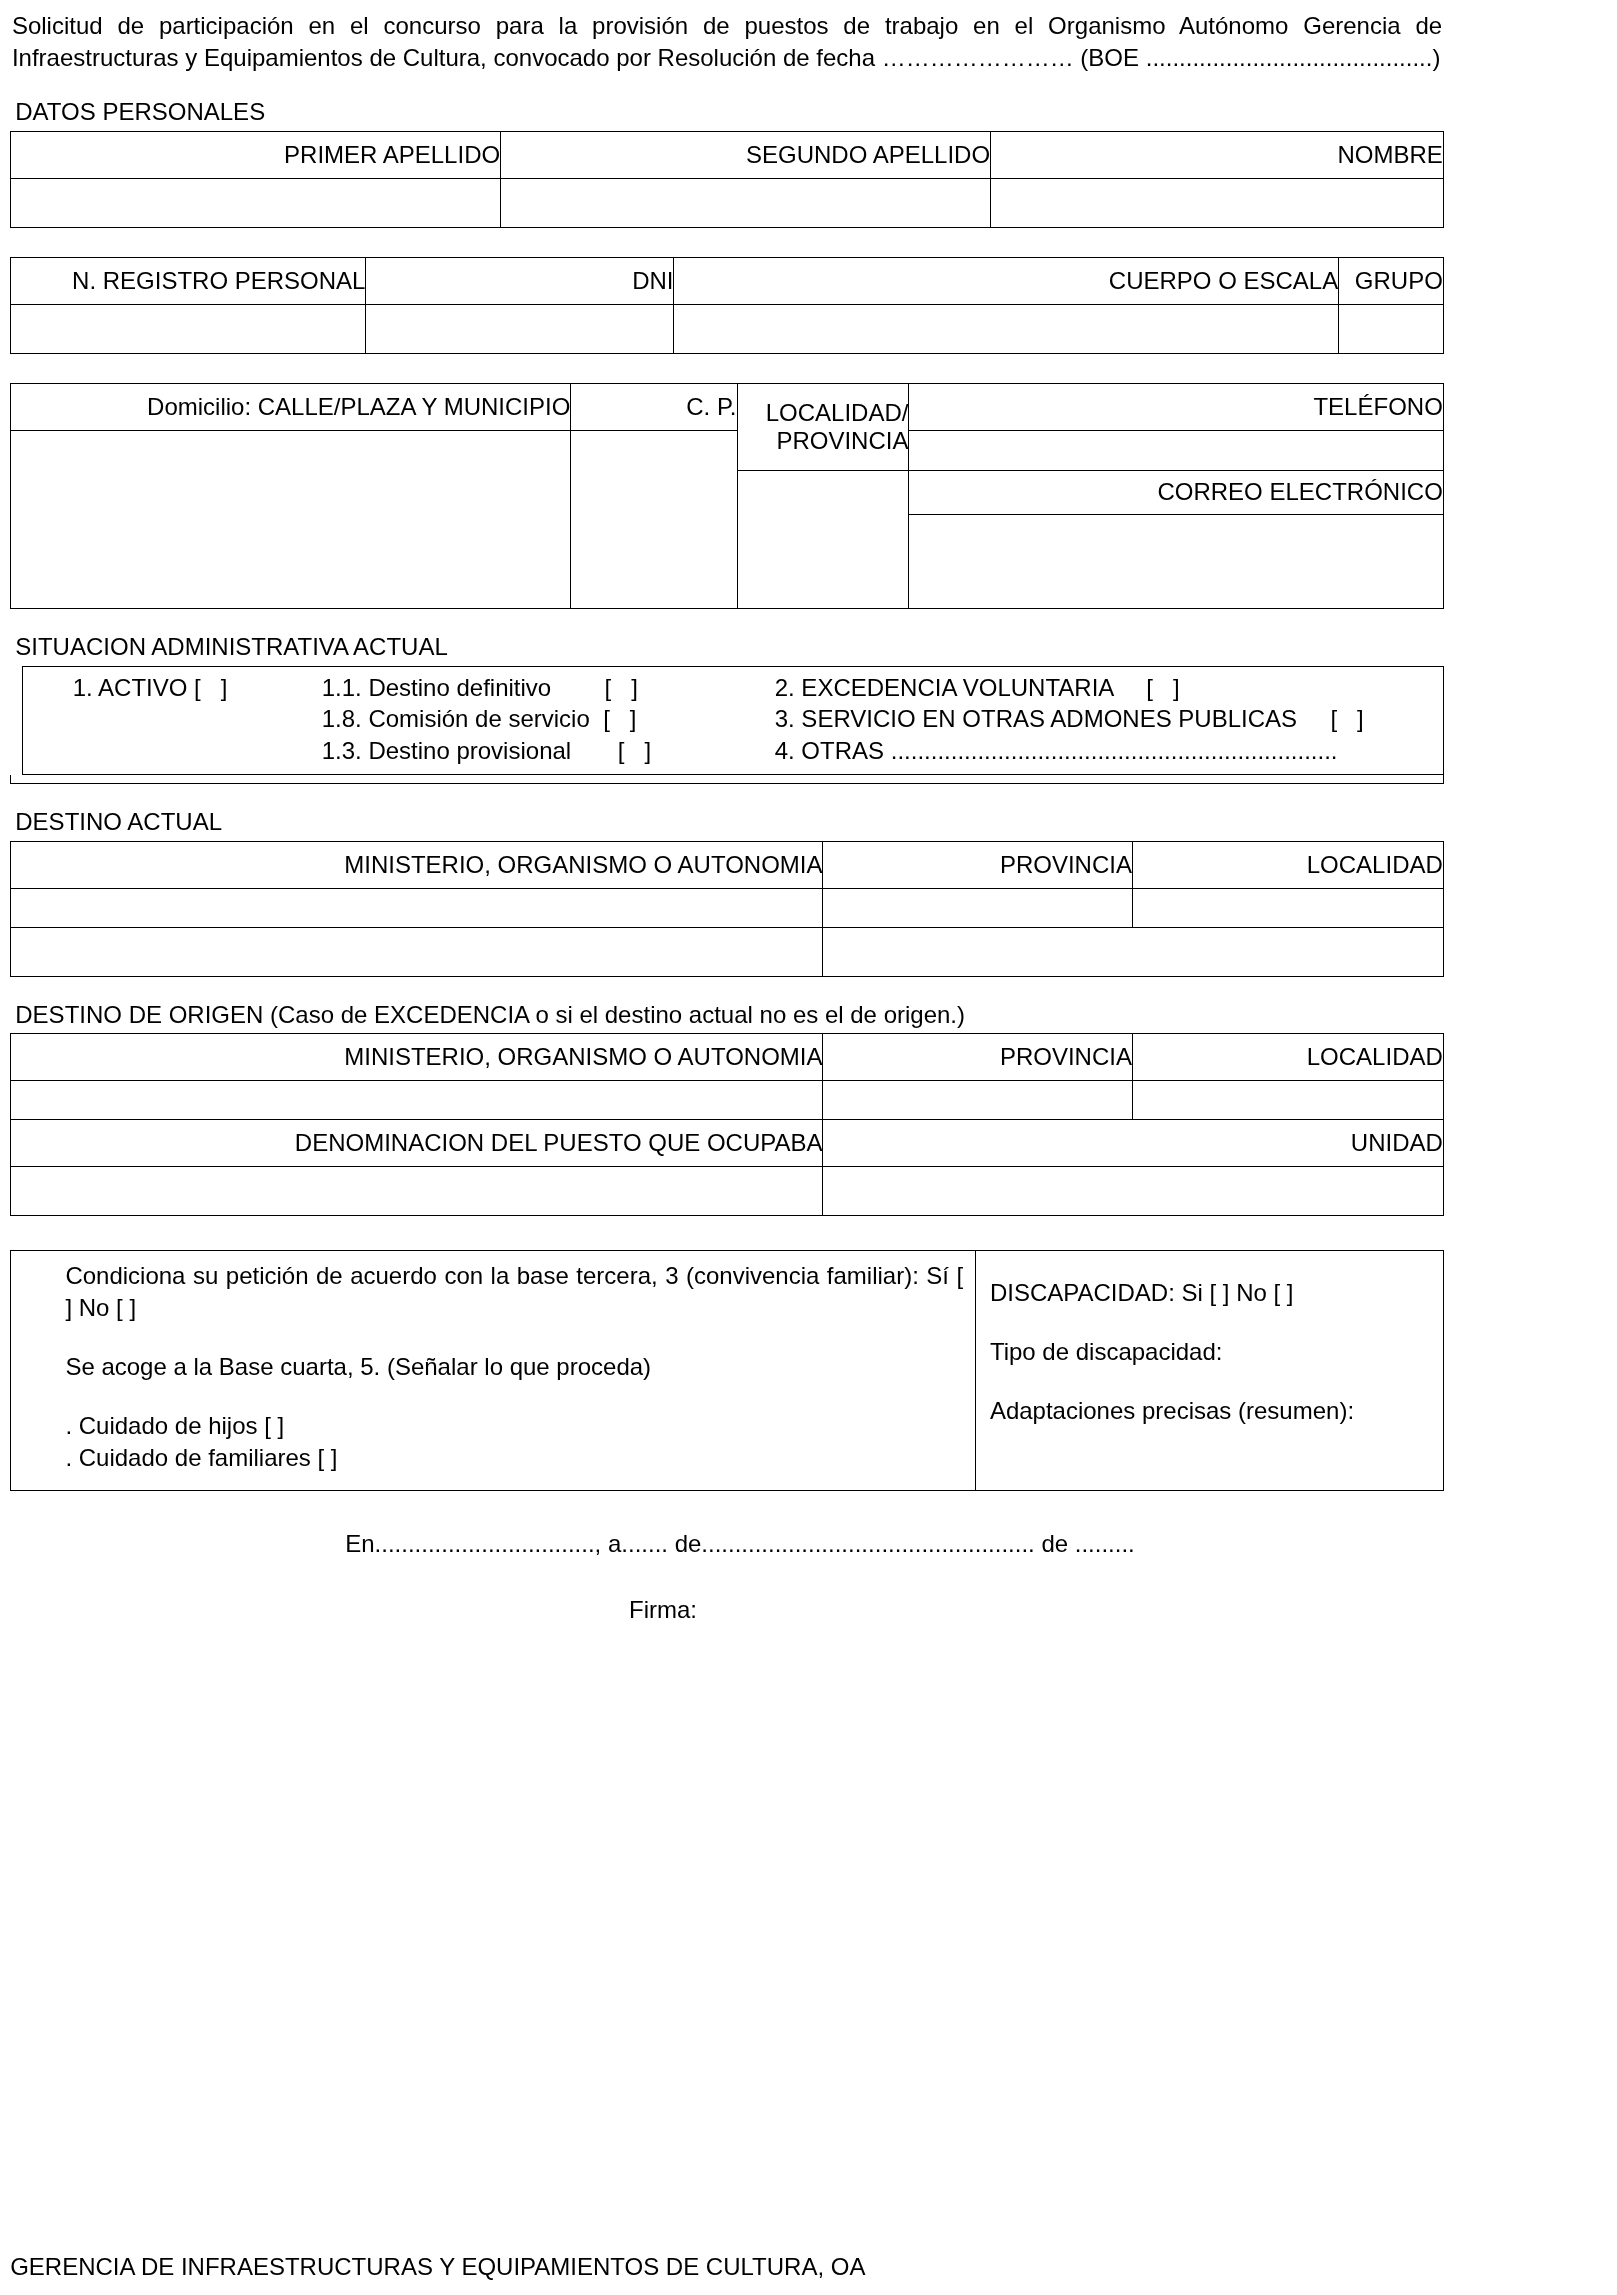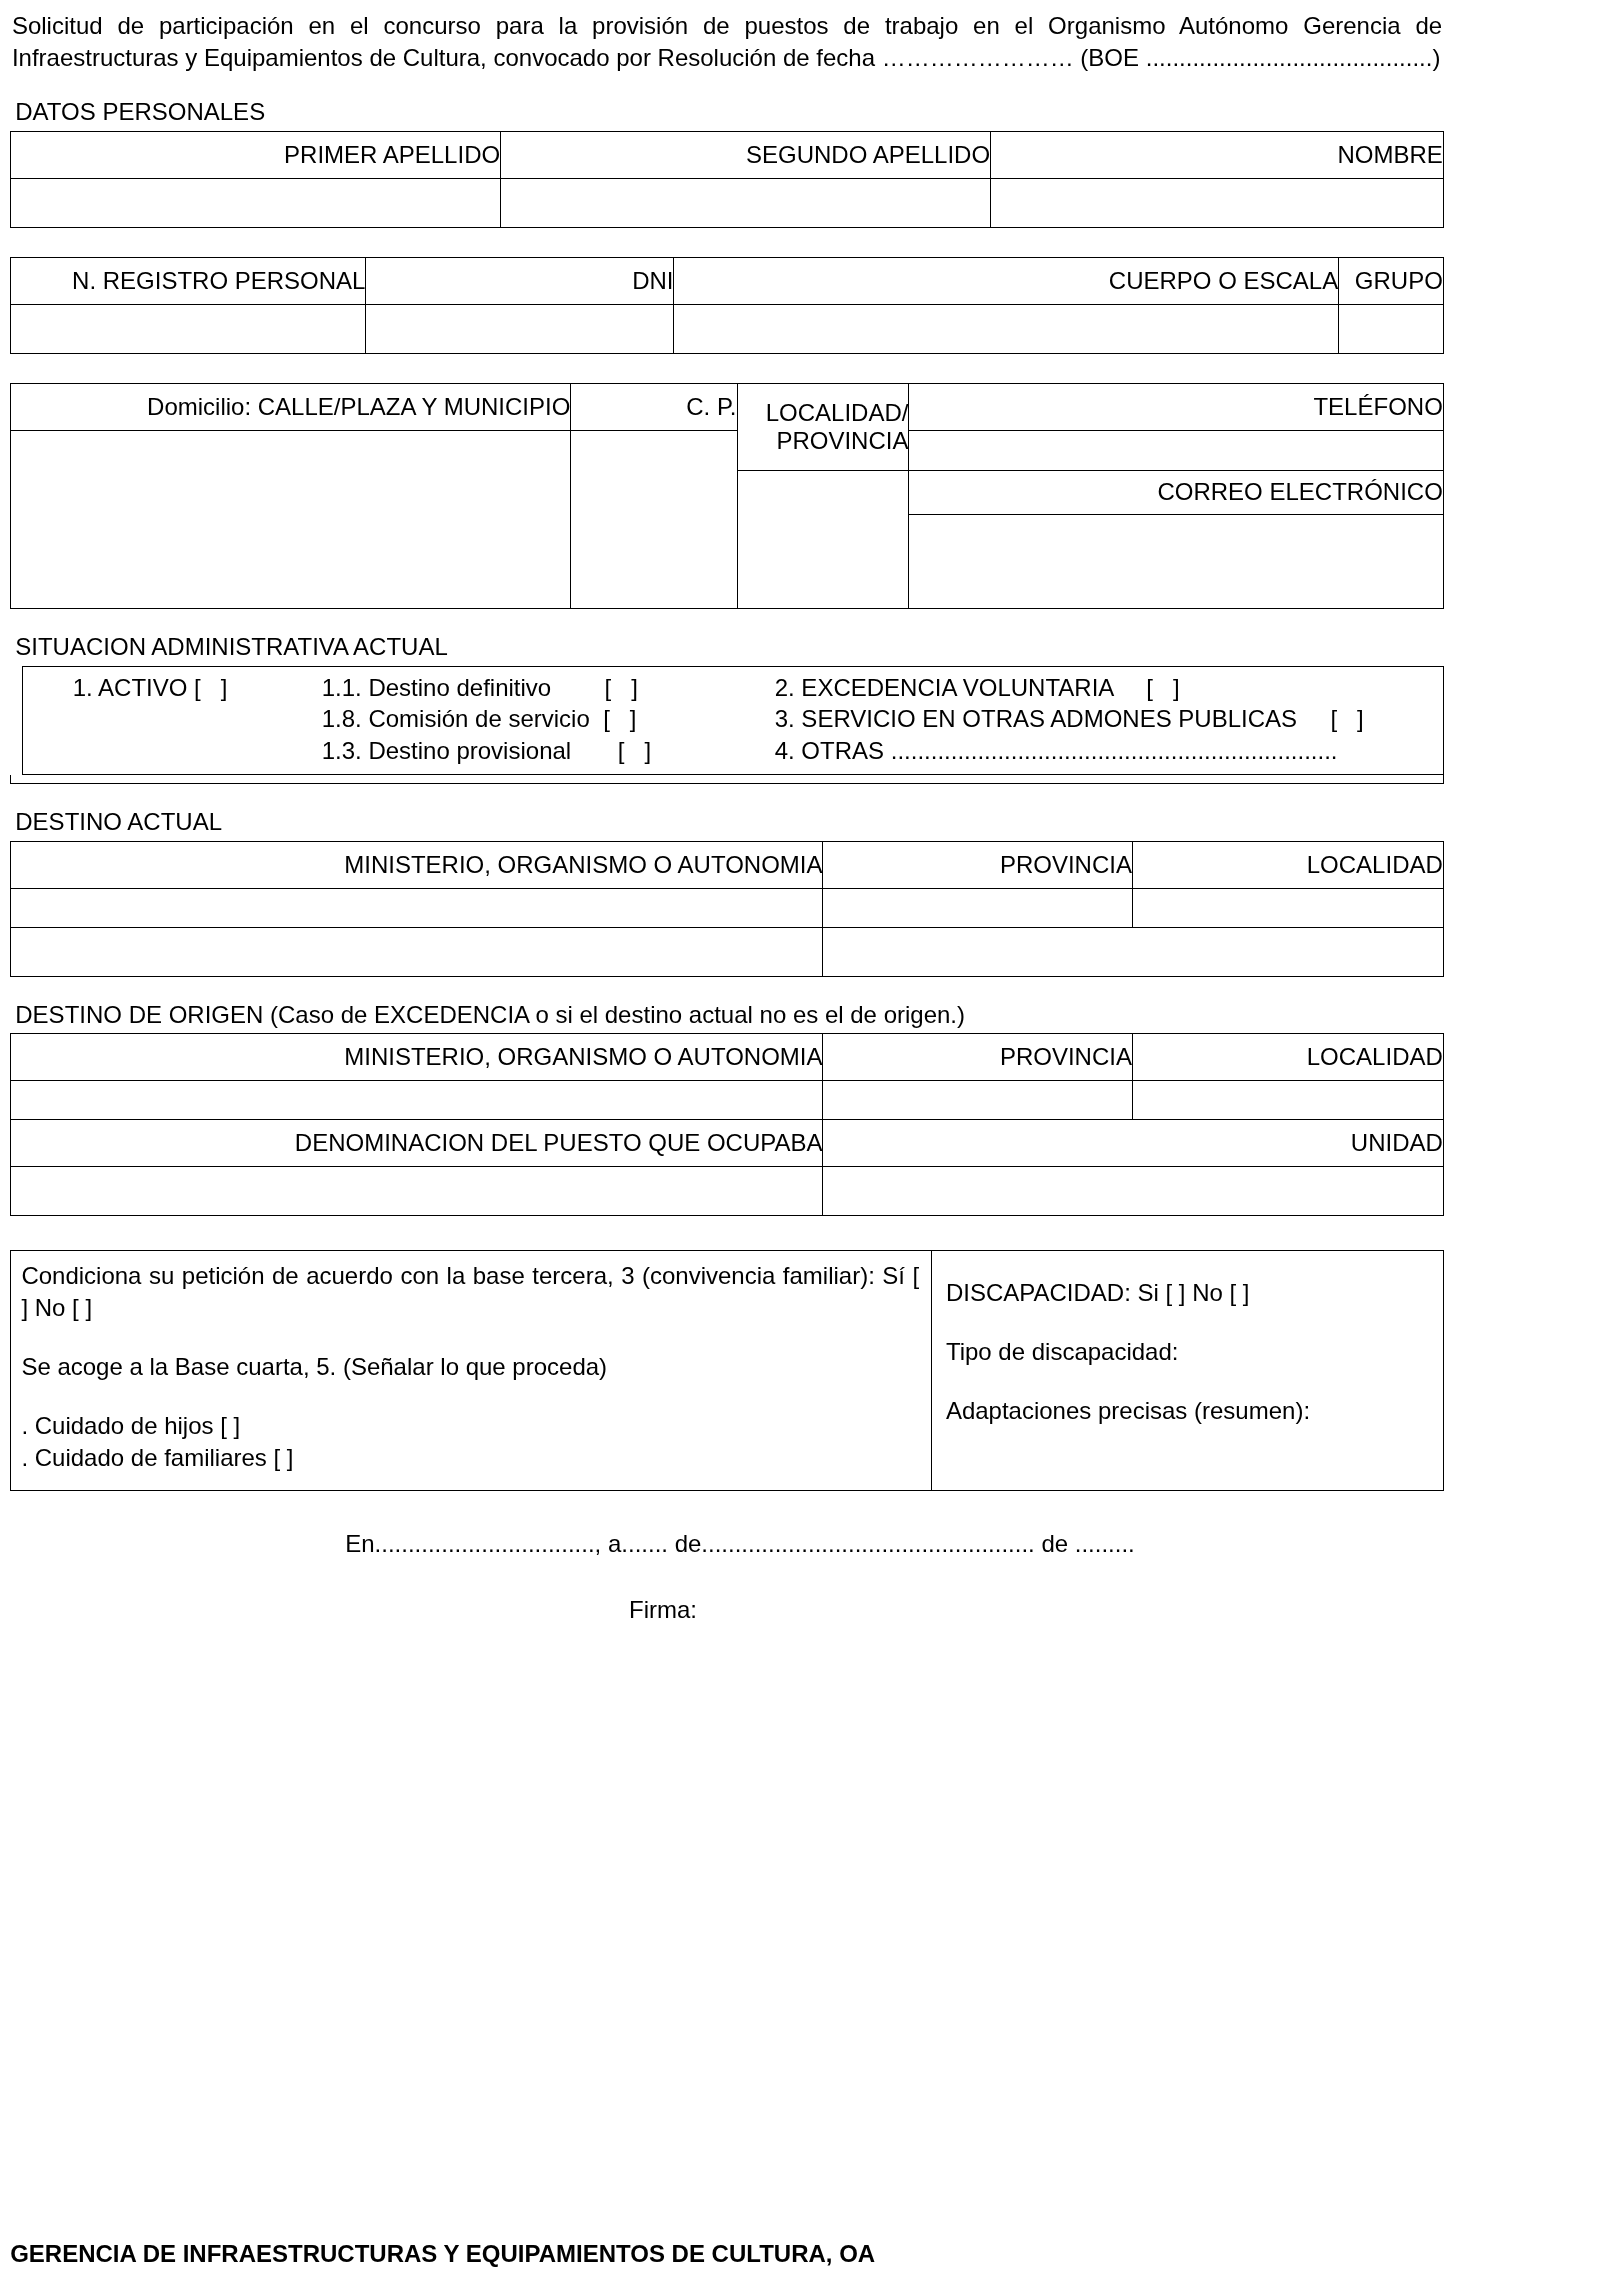--- a/index.html
+++ b/index.html
@@ -80,20 +80,21 @@
     border-top: none;
     height: 8.5px;
   }
 
   
   .cond-wrap {
     display: flex;
     border: 1.7px solid #000000;
     font-size: 24px;
     line-height: 1.34;
+    padding-left: 44px;
   }
   .cond-left {
     width: 921px;
     box-sizing: border-box;
     border-right: 1.7px solid #000000;
     padding: 8.5px 12px 15.4px 10.2px;
   }
   .cond-right {
     flex: 1;
     box-sizing: border-box;
@@ -113,22 +114,21 @@
     margin-top: 39px;
     text-align: center;
   }
   .sign-line1 { margin-left: 26px; }
   .sign-line2 { margin-top: 38px; margin-left: -128px; }
 
   .footer {
     font-size: 24px;
     position: absolute;
     left: 10.2px;
-    bottom: 27px;
-    font-weight: bold;
+    bottom: 14px;
   }
 </style>
 </head>
 <body>
 
 <div class="page">
 
   <div class="intro">
     <p>Solicitud de participación en el concurso para la provisión de puestos de trabajo en el Organismo Autónomo Gerencia de Infraestructuras y Equipamientos de Cultura, convocado por Resolución de fecha …………………… (BOE ...........................................)</p>
   </div>

